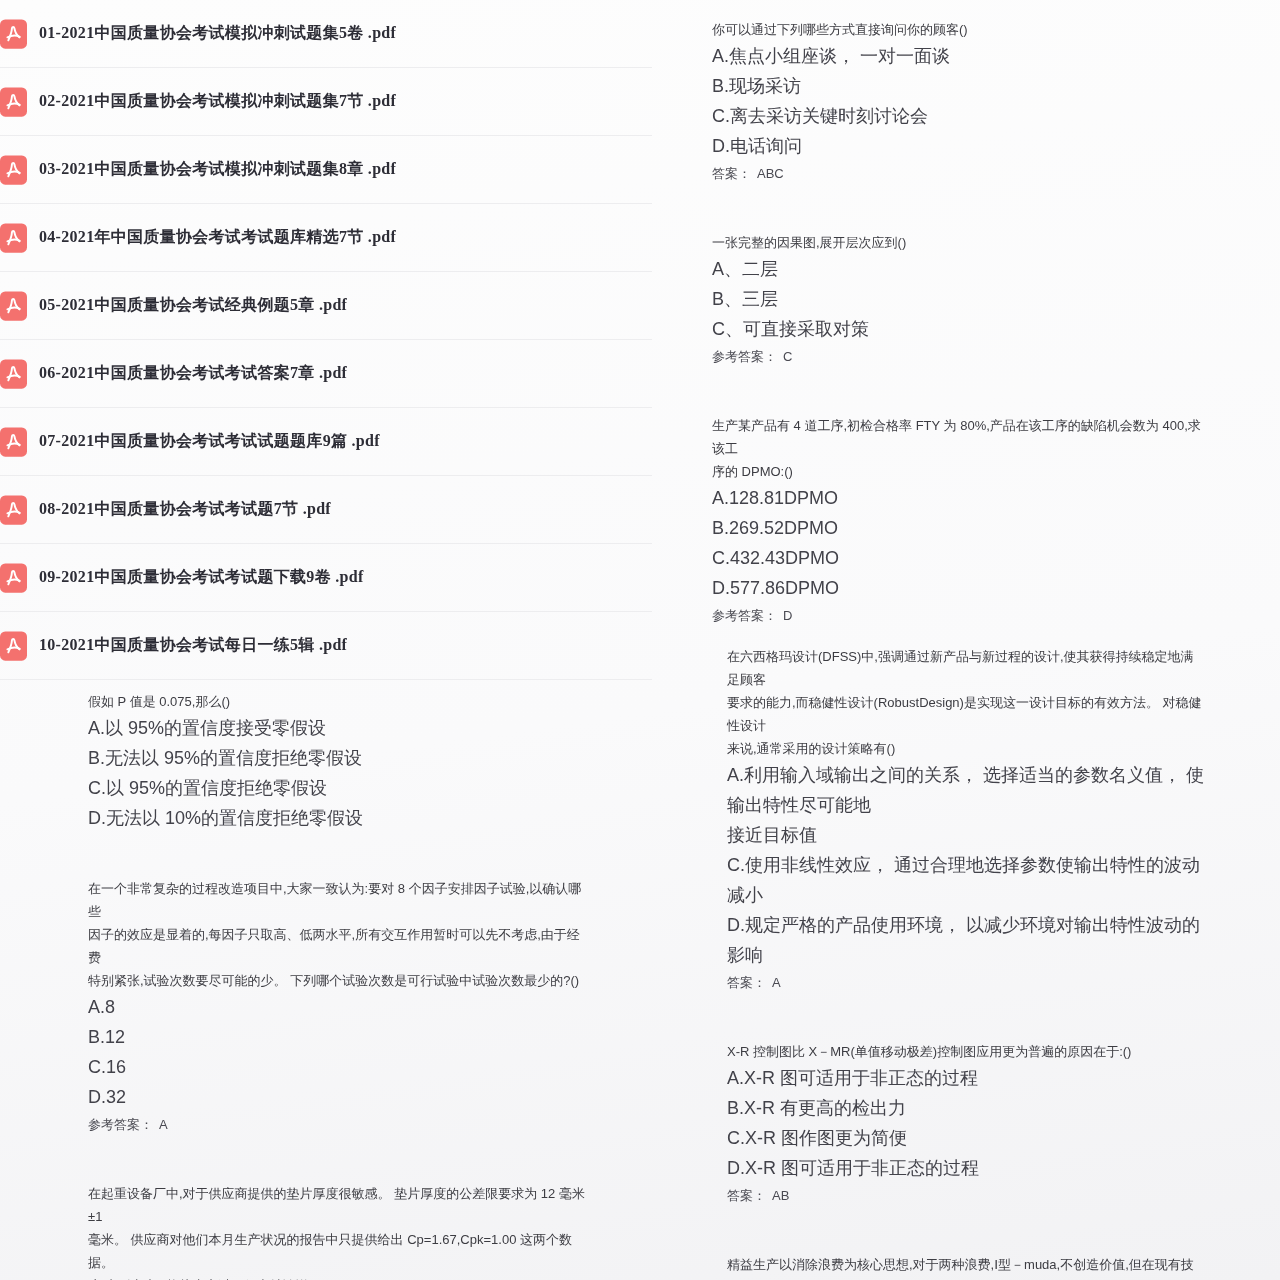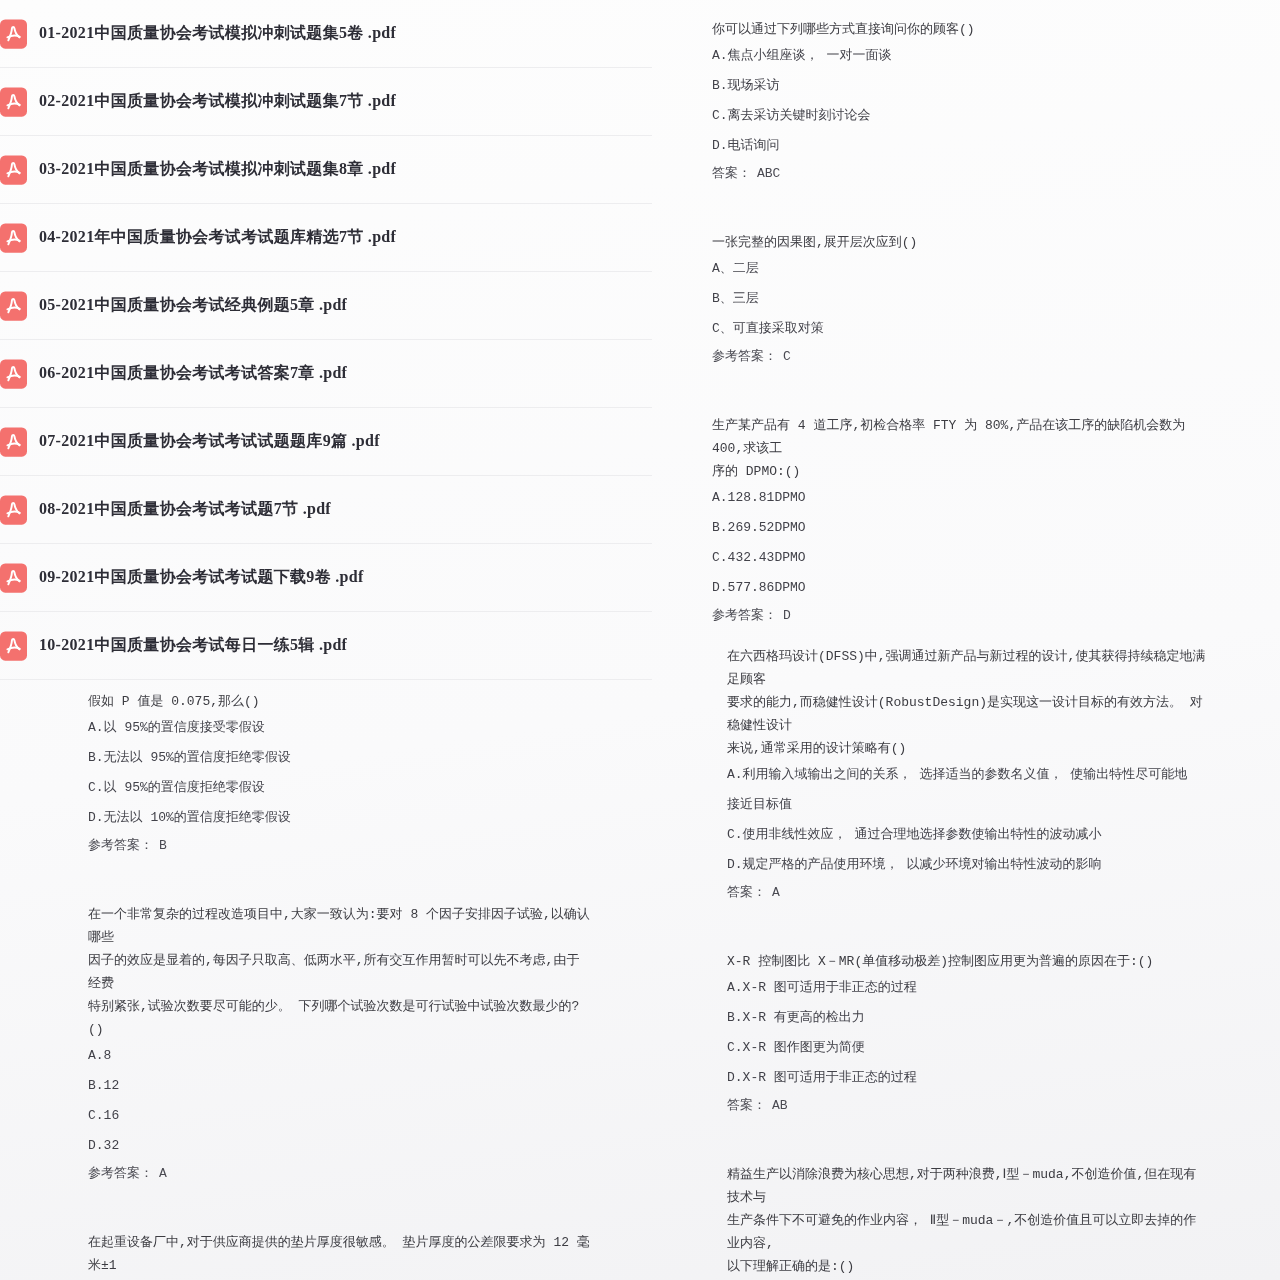--- a/index.html
+++ b/index.html
@@ -24,25 +24,25 @@
   .file-name {
     font-family:"Liberation Serif","DejaVu Serif",serif;
     font-size:16px; font-weight:700; color:#2d2d36; letter-spacing:.3px;
     white-space:nowrap;
   }
 
   
   .questions { margin-top:10px; }
   .questions-left { margin-left:88px; width:502px; }
   .col-right { position:absolute; left:712px; top:8px; width:494px; }
-  .question { margin-bottom:44px;font-family:Liberation Mono, monospace; }
+  .question { margin-bottom:44px; }
   .col-right .question:nth-child(3) { margin-bottom:16px; }
   .col-right .question:nth-child(n+4) { margin-left:15px; }
   .stem  { font-size:13px; line-height:23px; color:#3c3c42; white-space:pre-line; }
-  .option{ font-size:13px; line-height:30px; color:#42424a; white-space:pre-line; }
+  .option{ font-size:18px; line-height:30px; color:#42424a; white-space:pre-line; }
   .answer{ font-size:13px; line-height:26px; color:#4a4a52; }
   .answer .ans-val { margin-left:6px; }
 </style>
 </head>
 <body>
 
 <div class="page">
   <div class="col-left">
     <div class="file-list">
   <div class="file-item">
@@ -147,23 +147,20 @@
 </div>
     <div class="questions questions-left">
   <div class="question">
     <div class="stem">假如 P 值是 0.075,那么()</div>
     <div class="options">
             <div class="option">A.以 95%的置信度接受零假设</div>
             <div class="option">B.无法以 95%的置信度拒绝零假设</div>
             <div class="option">C.以 95%的置信度拒绝零假设</div>
             <div class="option">D.无法以 10%的置信度拒绝零假设</div>
           </div>
-    <div class="answer">
-      <span class="ans-label">参考答案：</span><span class="ans-val">B</span>
-    </div>
   </div>
 
   <div class="question">
     <div class="stem">在一个非常复杂的过程改造项目中,大家一致认为:要对 8 个因子安排因子试验,以确认哪些
 因子的效应是显着的,每因子只取高、低两水平,所有交互作用暂时可以先不考虑,由于经费
 特别紧张,试验次数要尽可能的少。 下列哪个试验次数是可行试验中试验次数最少的?()</div>
     <div class="options">
             <div class="option">A.8</div>
             <div class="option">B.12</div>
             <div class="option">C.16</div>

